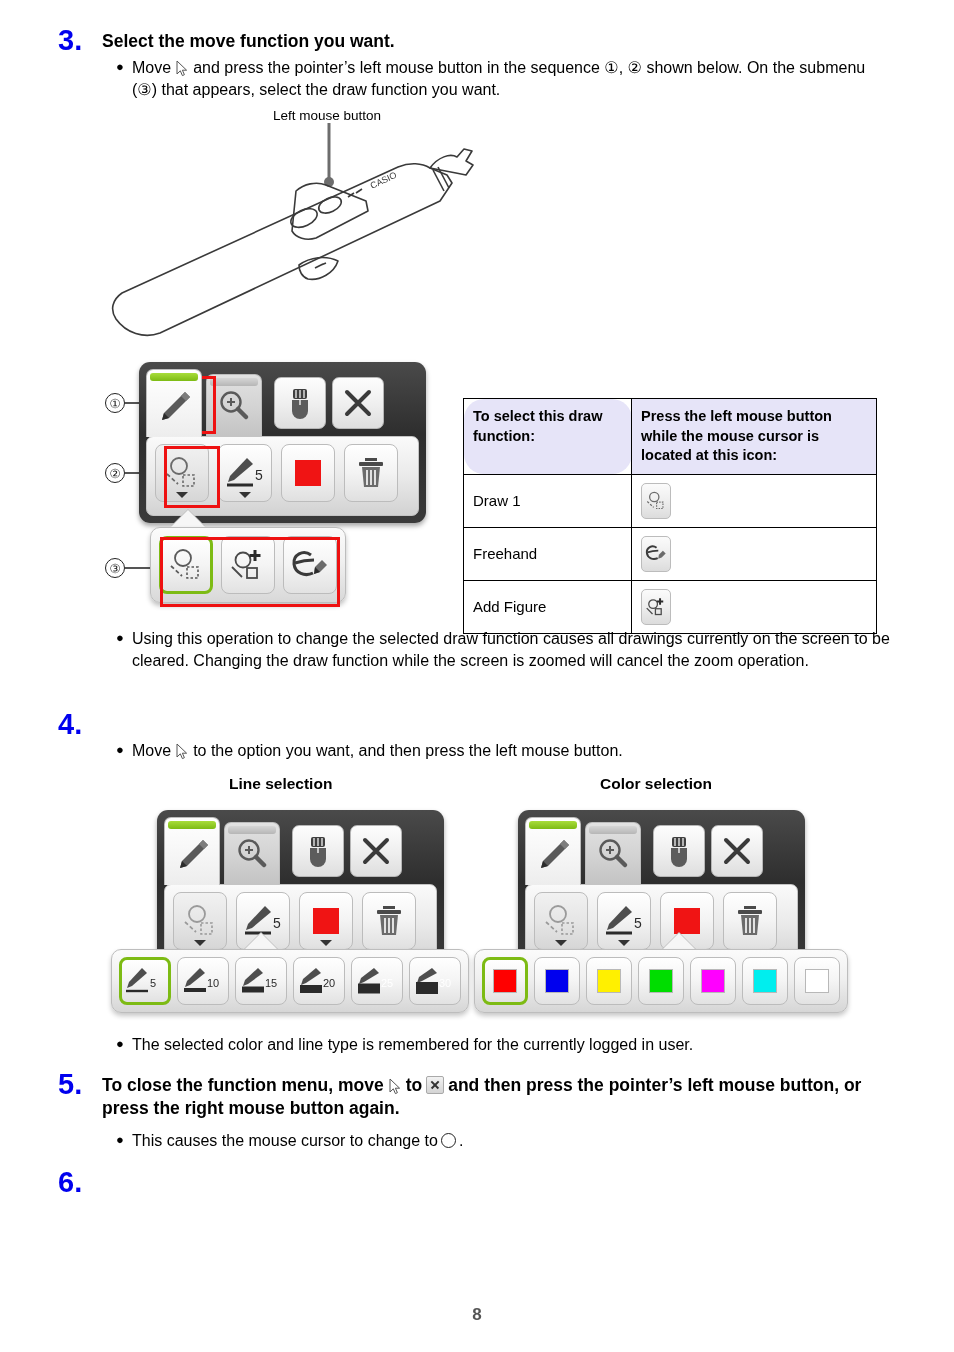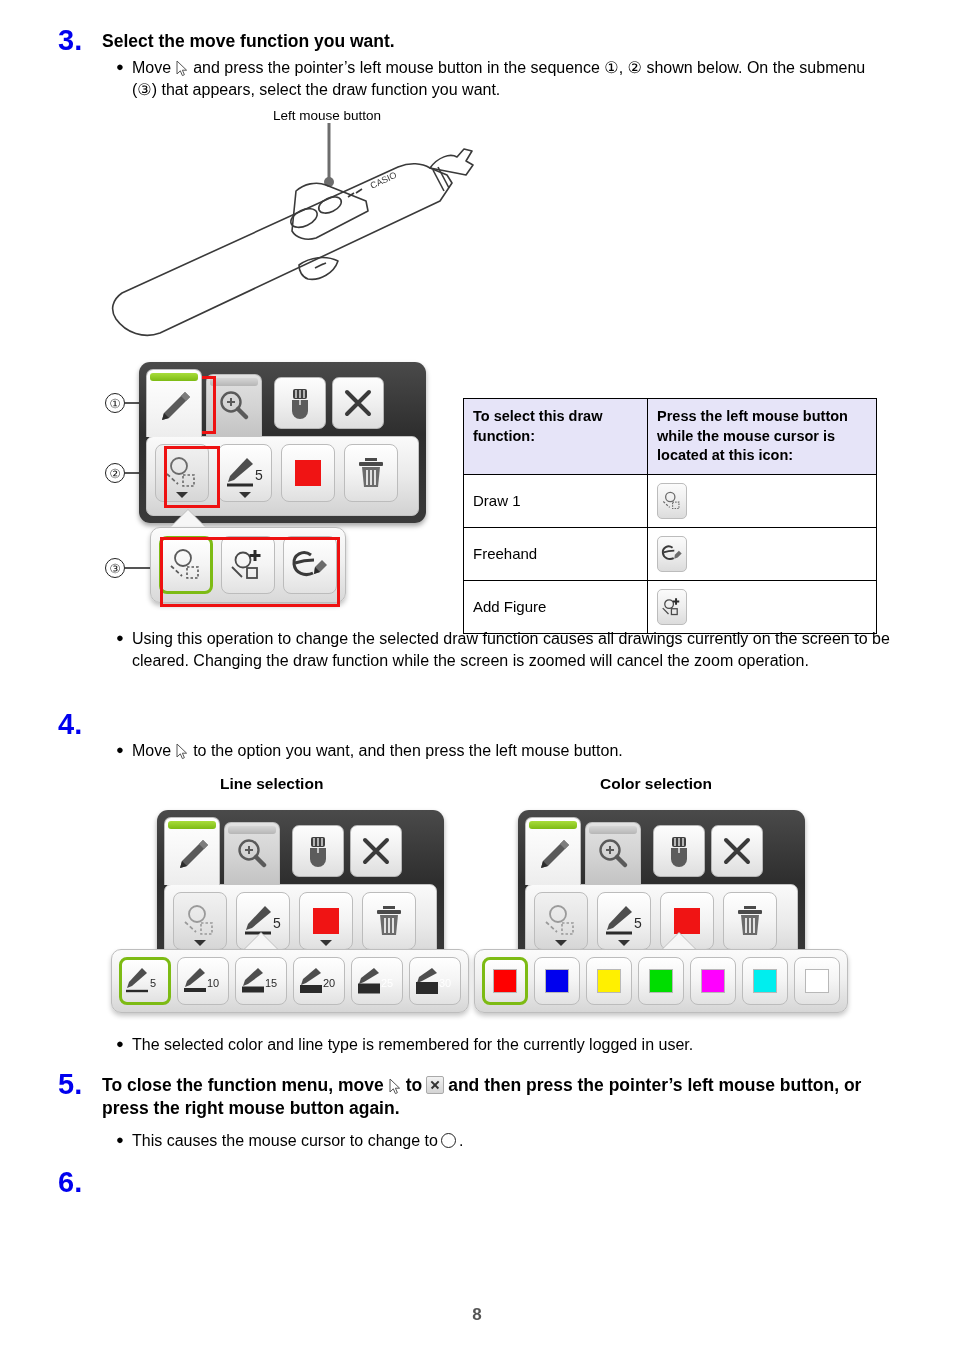--- a/index.html
+++ b/index.html
@@ -339,21 +339,21 @@
       <path d="M26 20 L33 13 L38 18 L31 25 L25 27 Z" fill="#6b6b6b"></path>
       <path d="M25 27 L31 25 L26 20 Z" fill="#2b2b2b"></path>
     </svg>
   </div>
 </div>
 <div class="redbox" style="left:160px; top:537px; width:180px; height:70px;"></div>
 
 <table id="draw-table">
   <thead>
     <tr>
-      <th style="width:184px;">To select this draw function:</th>
+      <th style="width:168px;border-radius:20px;">To select this draw function:</th>
       <th>Press the left mouse button while the mouse cursor is located at this icon:</th>
     </tr>
   </thead>
   <tbody>
     <tr>
       <td>Draw 1</td>
       <td>
         <div class="tbl-ico">
           <svg width="22" height="22" viewBox="0 0 38 38">
             <circle cx="16" cy="12" r="8" fill="none" stroke="#6b6b6b" stroke-width="2.2"></circle>
@@ -403,21 +403,21 @@
 </div>
 <div class="bullets" style="left:116px; top:740px; width:780px;">
   <div class="bullet">
     <span class="dot">●</span>
     <span class="btxt"><span>Move</span><span class="cursor-ico"><svg viewBox="0 0 14 17" width="14" height="17">
             <path d="M2 1 L2 14 L5.3 10.8 L7.4 15.6 L9.4 14.7 L7.4 10.2 L11.6 10.2 Z" fill="#ffffff" stroke="#555" stroke-width="1"></path>
           </svg></span><span>to the option you want, and then press the left mouse button.</span></span>
   </div>
 </div>
 
-<div class="sec-label" style="left:220px; top:775px;">Line selection</div>
+<div class="sec-label" style="left:229px; top:775px;">Line selection</div>
 <div class="sec-label" style="left:600px; top:775px;">Color selection</div>
 
 <div class="tb-dark" style="left:157px; top:810px; width:287px;">
   <div class="tb-tabs">
     <div class="tb-tab active">
       <div class="tab-strip"></div>
       <svg width="38" height="38" viewBox="0 0 38 38">
         <g transform="translate(2,6)">
           <path d="M28 1 L33 6 L12 27 L5 29 L7 22 Z" fill="#5a5a5a"></path>
           <path d="M5 29 L12 27 L7 22 Z" fill="#2b2b2b"></path>

